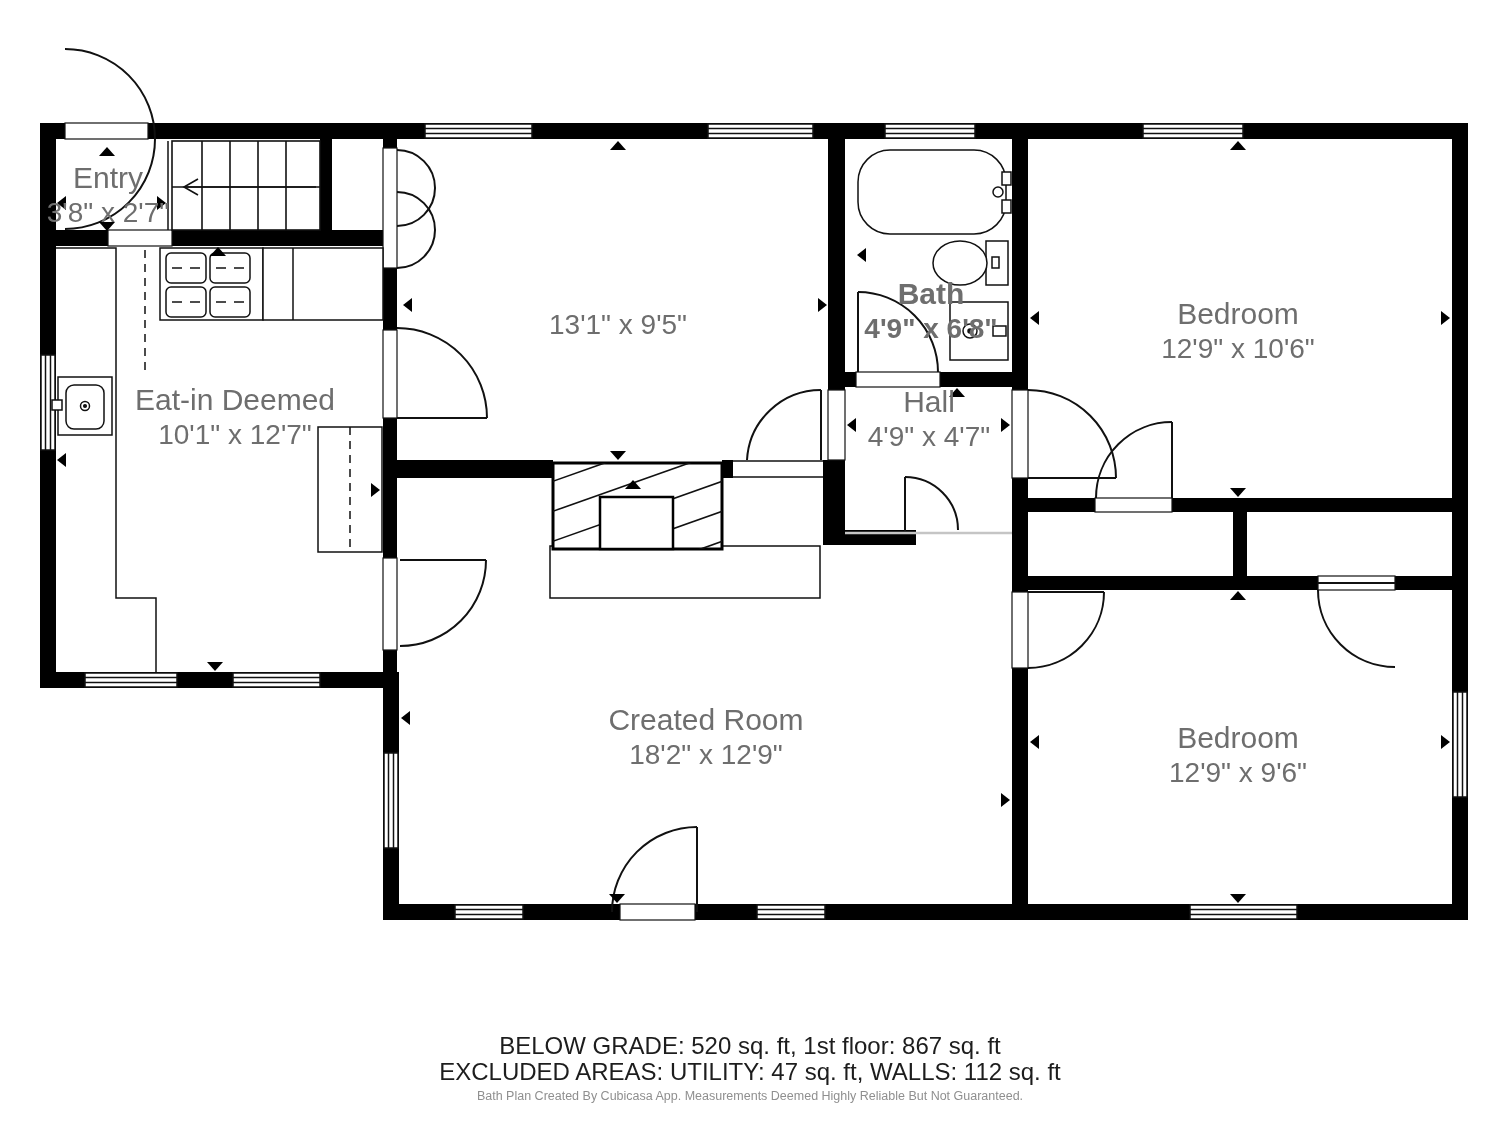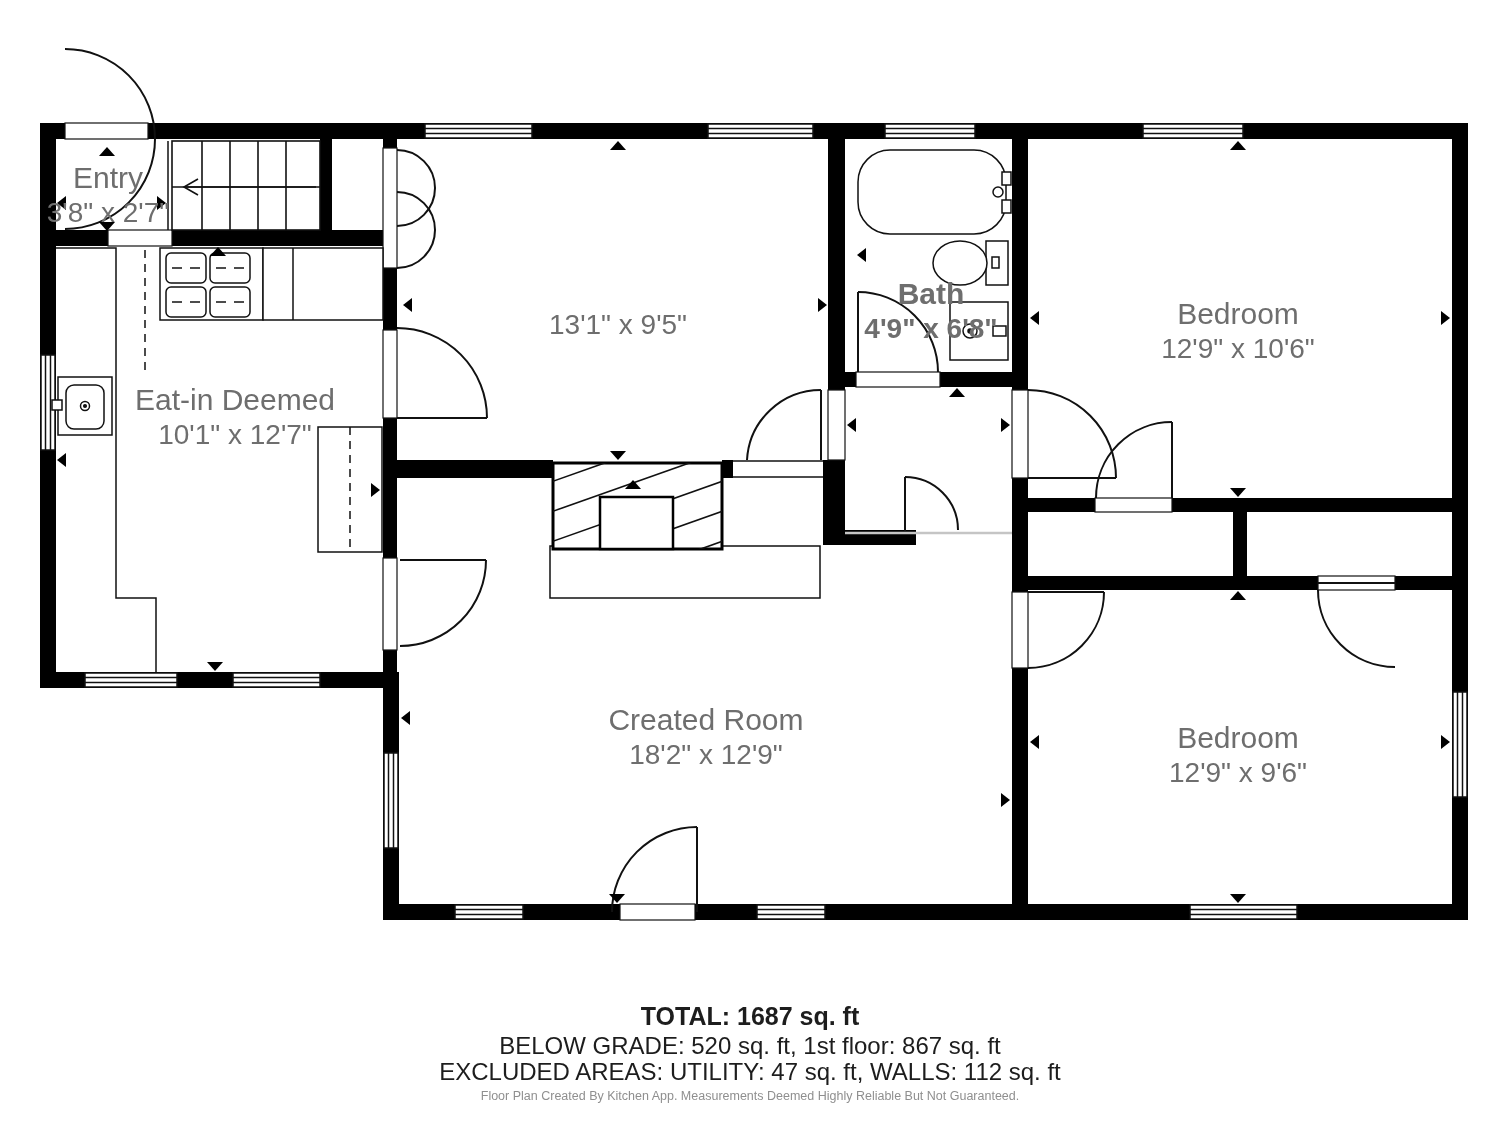--- a/index.html
+++ b/index.html
@@ -345,34 +345,37 @@
 
   <div class="room-label" style="left:618px;top:308px;">
     <div class="room-dims">13'1" x 9'5"</div>
   </div>
 
   <div class="room-label" style="left:931px;top:276px;font-weight:bold;">
     <div class="room-name">Bath</div>
     <div class="room-dims">4'9" x 6'8"</div>
   </div>
 
+  <div class="room-label" style="left:929px;top:384px;">
+    <div class="room-name">Hall</div>
+    <div class="room-dims">4'9" x 4'7"</div>
+  </div>
 
   <div class="room-label" style="left:1238px;top:296px;">
     <div class="room-name">Bedroom</div>
     <div class="room-dims">12'9" x 10'6"</div>
   </div>
 
   <div class="room-label" style="left:1238px;top:720px;">
     <div class="room-name">Bedroom</div>
     <div class="room-dims">12'9" x 9'6"</div>
   </div>
 
   <div class="room-label" style="left:706px;top:702px;">
     <div class="room-name">Created Room</div>
     <div class="room-dims">18'2" x 12'9"</div>
   </div>
 
-  <div class="footer-line footer-total">TOTAL: 1687 sq. ft</div>
   <div class="footer-line footer-l2">BELOW GRADE: 520 sq. ft, 1st floor: 867 sq. ft</div>
   <div class="footer-line footer-l3">EXCLUDED AREAS: UTILITY: 47 sq. ft, WALLS: 112 sq. ft</div>
-  <div class="footer-line footer-disclaimer">Floor Plan Created By Kitchen App. Measurements Deemed Highly Reliable But Not Guaranteed.</div>
+  <div class="footer-line footer-disclaimer">Bath Plan Created By Cubicasa App. Measurements Deemed Highly Reliable But Not Guaranteed.</div>
 
 </div>
 
 </body></html>

